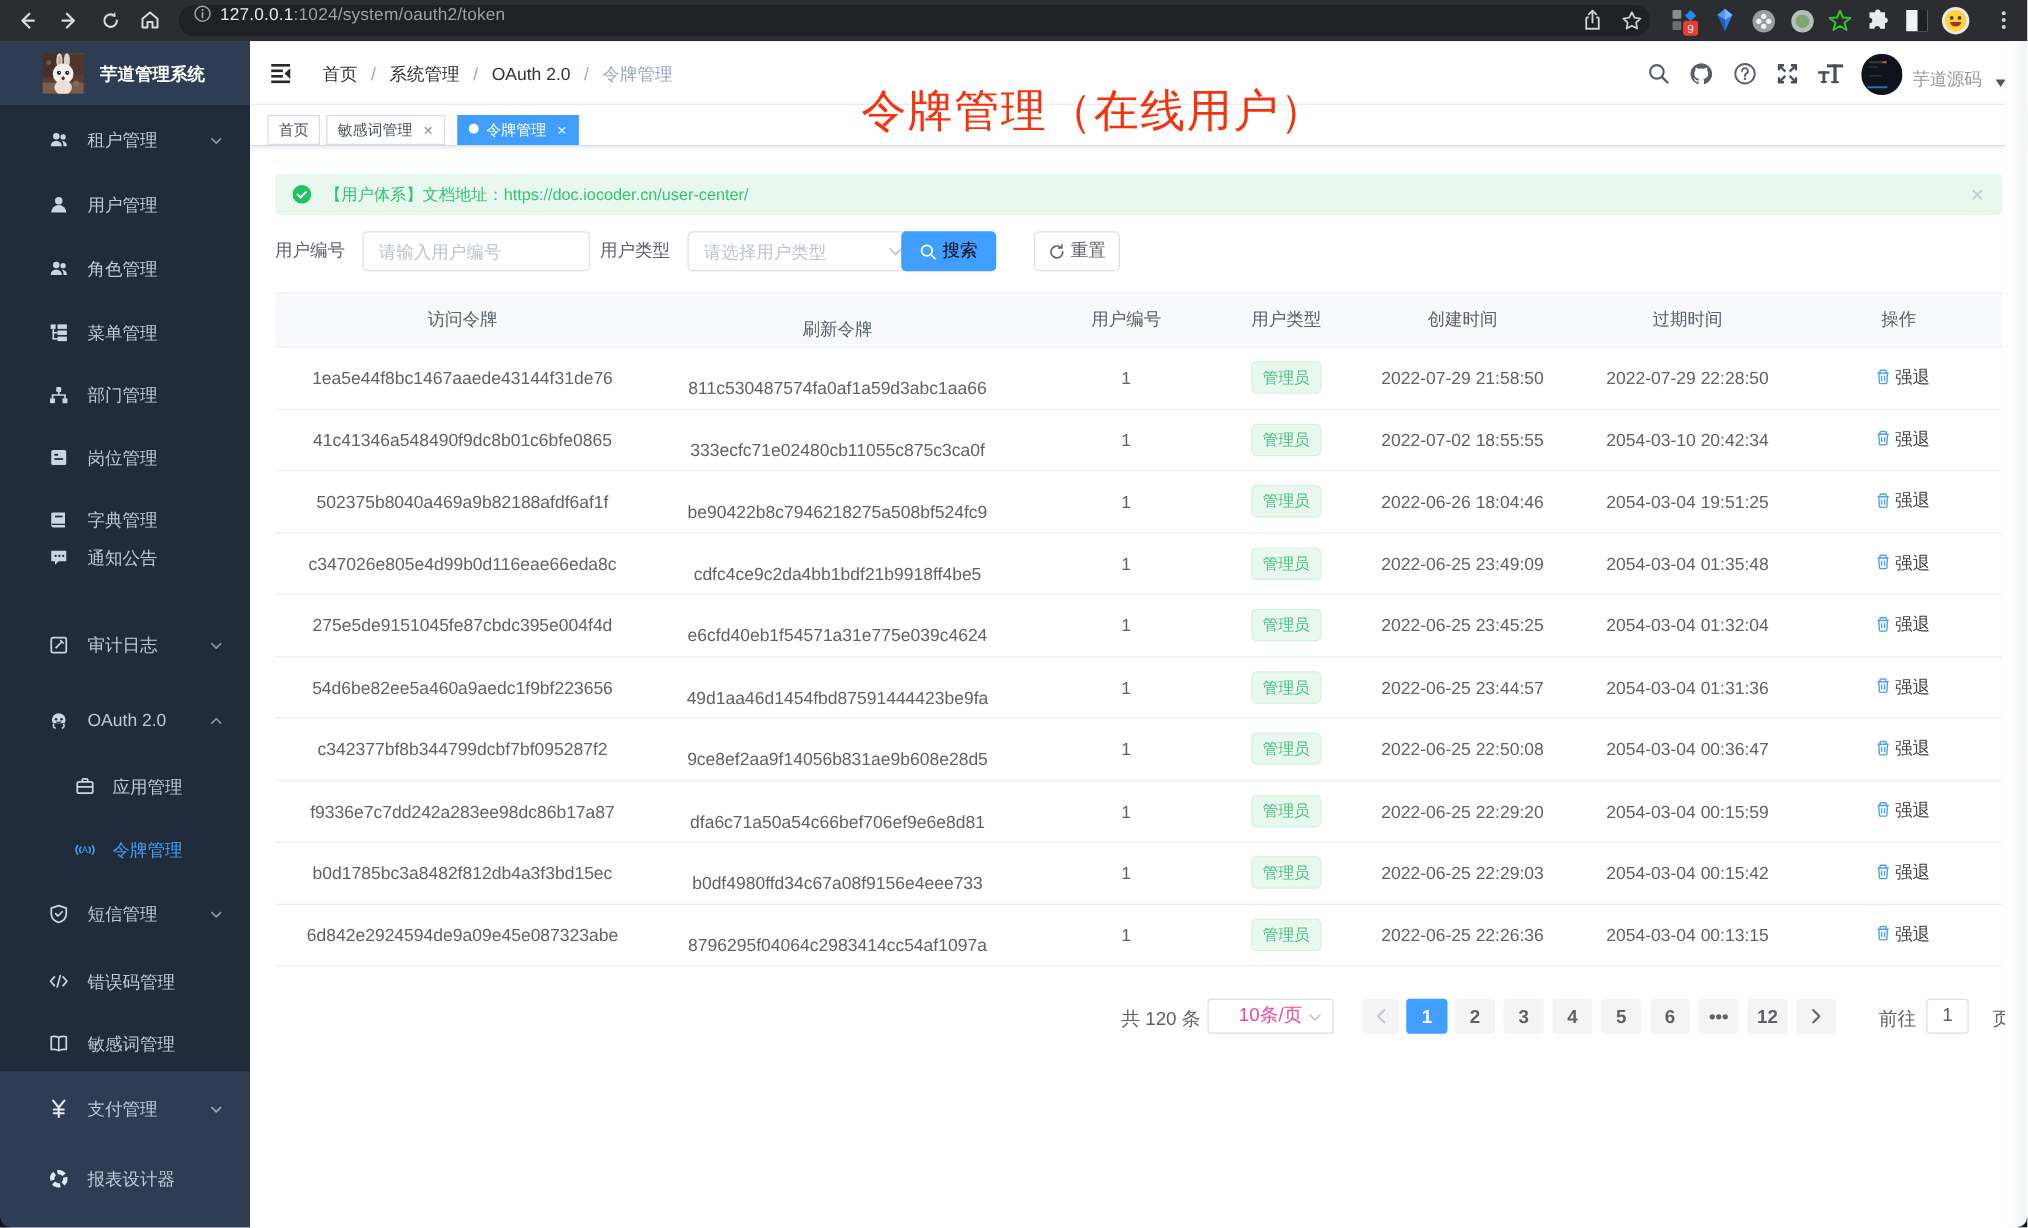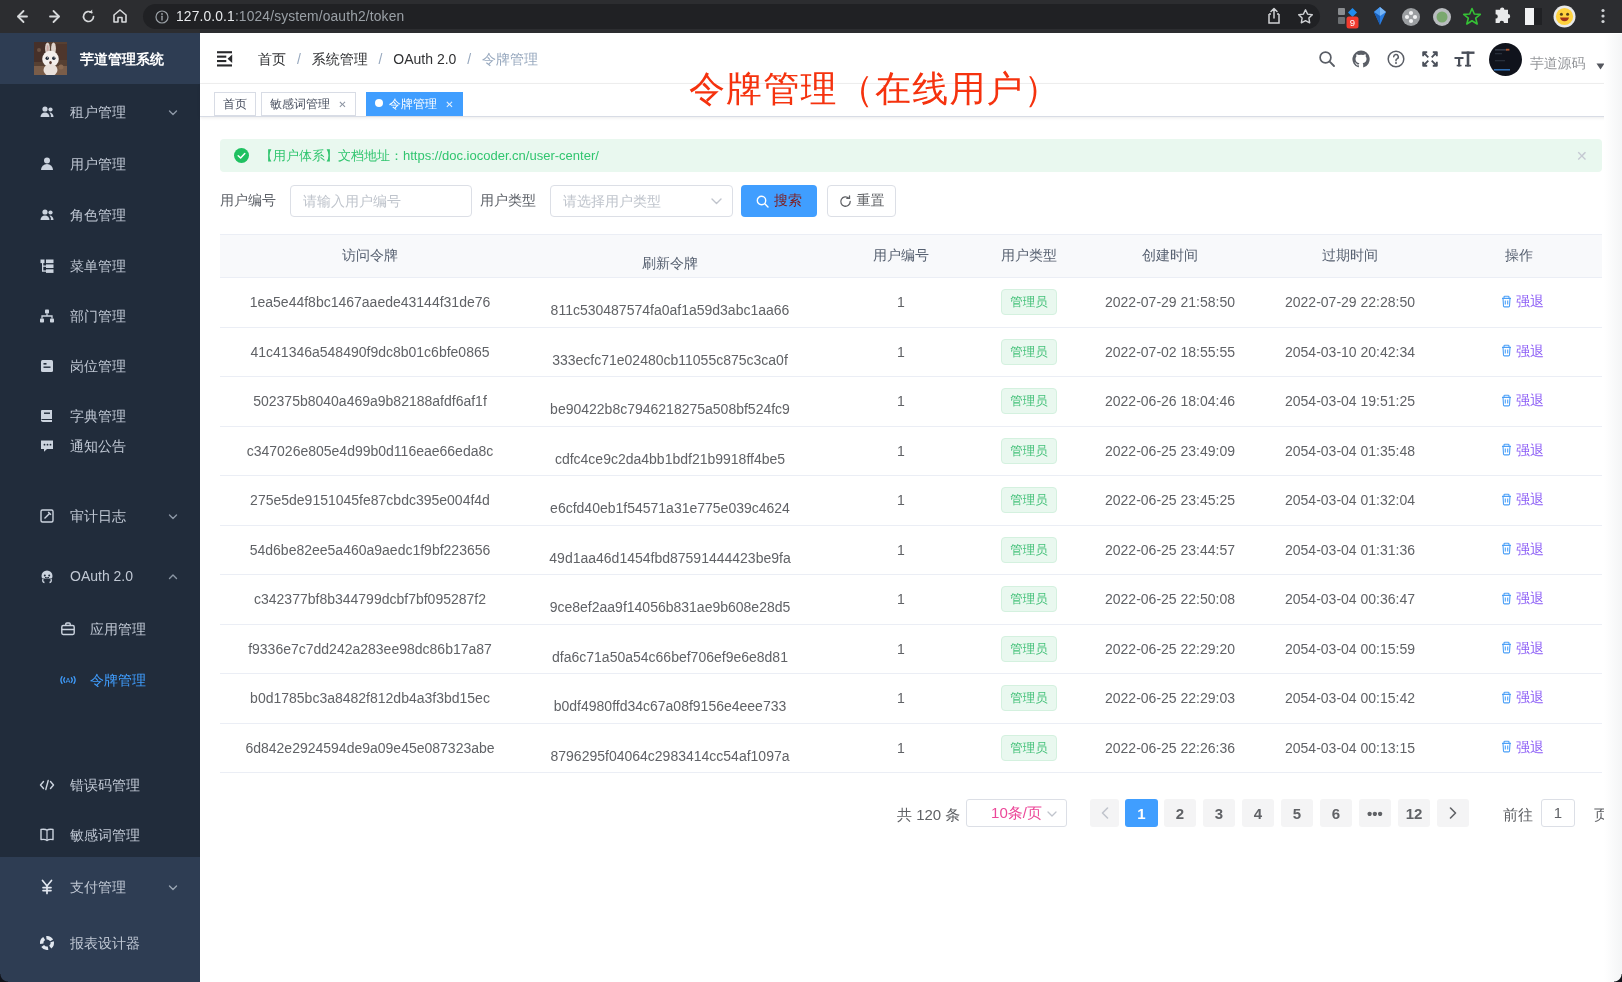--- a/index.html
+++ b/index.html
@@ -2,21 +2,21 @@
 <html><head>
 <meta charset="utf-8">
 <style>
 * { margin:0; padding:0; box-sizing:border-box; }
 html,body { width:1622px; height:982px; overflow:hidden; }
 body { font-family:"Liberation Sans",sans-serif; position:relative; background:#fff; }
 .abs { position:absolute; }
 
 #chrome { position:absolute; left:0; top:0; width:1622px; height:33px; background:#2c2d30; }
 #chrome svg { display:block; }
-#urlpill { position:absolute; left:143px; top:4px; width:1177px; height:25px; border-radius:13px; background:#202124; display:flex; align-items:center; }
+#urlpill { position:absolute; left:143px; top:4px; width:1177px; height:25px; border-radius:13px; background:#202124; display:flex; }
 #urlpill .txt { font-size:13.8px; color:#9aa0a6; margin-left:7px; letter-spacing:0.15px;}
 #urlpill .txt b { color:#e8eaed; font-weight:400; }
 
 #sidebar { position:absolute; left:0; top:33px; width:200px; height:949px; background:#212c3b; }
 #sidebottom { position:absolute; left:0; top:824px; width:200px; height:125px; background:#2e3d53; }
 #logo { position:absolute; left:0; top:0; width:200px; height:51px; background:#2e3d53; }
 #logo .ttl { position:absolute; left:80px; top:18px; font-size:14px; font-weight:bold; color:#fff; }
 .mi { position:absolute; left:0; width:200px; height:50px; color:#c0c8d4; font-size:14px; }
 .mi .ic { position:absolute; left:39px; top:17px; width:16px; height:16px; }
 .mi .tx { position:absolute; left:70px; top:17px; line-height:16px; }
@@ -46,21 +46,21 @@
 .btn { position:absolute; top:185px; height:32px; border-radius:4px; font-size:14px; display:flex; align-items:center; justify-content:center; }
 
 #thead { position:absolute; left:220px; top:234px; width:1382px; height:44px; background:#f8f9fb; border-top:1px solid #ebeef5; border-bottom:1px solid #ebeef5; display:flex; align-items:center; color:#566070; font-weight:500; font-size:14px; }
 #tbody { position:absolute; left:220px; top:278px; width:1382px; }
 .trow { height:49.5px; border-bottom:1px solid #ebeef5; display:flex; align-items:center; font-size:14px; color:#606266; }
 .c1{width:300px;text-align:center;} .c2{width:300px;text-align:center;margin-top:16px;}
 .c3{width:162px;text-align:center;} .c4{width:94px;text-align:center;}
 .c5{width:188px;text-align:center;} .c6{width:172px;text-align:center;}
 .c7{width:166px;text-align:center;}
 .gtag { display:inline-block; width:56px; height:26px; line-height:24px; background:#e9f8ef; border:1px solid #d4f1df; border-radius:4px; color:#44c179; font-size:12.5px; }
-.kick { color:#8b5cf6; font-size:14px; position:relative; left:3px; }
+.kick { color:#404040; font-size:14px; position:relative; left:3px; }
 
 #pager { position:absolute; left:220px; top:799px; width:1382px; height:28px; font-size:15px; color:#606266; }
 .pgbox { position:absolute; top:0; height:28px; border-radius:3px; background:#f4f4f5; color:#606266; display:flex; align-items:center; justify-content:center; font-weight:bold; }
 .pgbox.on { background:#409eff; color:#fff; }
 #redmark { position:absolute; left:689px; top:65px; font-size:36px; color:#f5320e; font-weight:400; white-space:nowrap; letter-spacing:1.2px; }
 #gutter { position:absolute; left:1604px; top:34px; width:18px; height:948px; background:linear-gradient(90deg,#ffffff,#f4f5f6); }
 .corner { position:absolute; width:8px; height:8px; background:#000; }
 </style>
 </head>
 <body>
@@ -289,20 +289,30 @@
     </div>
 <div class="mi sub act" style="top:622px">
       <svg class="ic" viewBox="0 0 16 16">
         <g stroke="#409eff" stroke-width="1.3" fill="none" stroke-linecap="round">
           <path d="M2 4.6 a6.2 6.2 0 0 0 0 6.8 M4.6 5.8 a3.6 3.6 0 0 0 0 4.4 M14 4.6 a6.2 6.2 0 0 1 0 6.8 M11.4 5.8 a3.6 3.6 0 0 1 0 4.4"></path>
         </g>
         <text x="8" y="10.8" font-size="7.5" fill="#409eff" text-anchor="middle" font-family="Liberation Sans">A</text>
       </svg>
       <span class="tx">令牌管理</span>
     </div>
+<div class="mi" style="top:673px">
+      <svg class="ic" viewBox="0 0 16 16">
+        <path d="M8 1.5 L14 3.5 V8 c0 3.5 -2.5 5.8 -6 7 c-3.5 -1.2 -6 -3.5 -6 -7 V3.5 Z" stroke="#ccd4df" stroke-width="1.4" fill="none" stroke-linejoin="round"></path>
+        <path d="M5.5 8 L7.4 9.8 L10.8 6.4" stroke="#ccd4df" stroke-width="1.4" fill="none" stroke-linecap="round" stroke-linejoin="round"></path>
+      </svg>
+      <span class="tx">短信管理</span>
+      <svg class="ar" viewBox="0 0 10 10">
+        <path d="M1.5 3 L5 6.5 L8.5 3" stroke="#8c97a5" stroke-width="1.4" fill="none" stroke-linecap="round" stroke-linejoin="round"></path>
+      </svg>
+    </div>
 <div class="mi" style="top:727px">
       <svg class="ic" viewBox="0 0 16 16">
         <g stroke="#ccd4df" stroke-width="1.4" fill="none" stroke-linecap="round" stroke-linejoin="round">
           <path d="M4.5 4.5 L1.5 8 L4.5 11.5"></path>
           <path d="M11.5 4.5 L14.5 8 L11.5 11.5"></path>
           <path d="M9.2 3.5 L6.8 12.5"></path>
         </g>
       </svg>
       <span class="tx">错误码管理</span>
     </div>
@@ -398,21 +408,21 @@
   <span style="margin-left:11px">【用户体系】文档地址：</span>
     <span>https://doc.iocoder.cn/user-center/</span>
   <span class="close">✕</span>
 </div>
 <div class="flabel" style="left:220px">用户编号</div>
 <div class="fctl" style="left:290px;width:182px;padding-left:12px">请输入用户编号</div>
 <div class="flabel" style="left:480px">用户类型</div>
 <div class="fctl" style="left:550px;width:183px;padding-left:12px">请选择用户类型<svg style="position:absolute;right:10px;top:12px" width="11" height="7" viewBox="0 0 11 7">
       <path d="M1 1 L5.5 5.5 L10 1" stroke="#c0c4cc" stroke-width="1.4" fill="none" stroke-linecap="round" stroke-linejoin="round"></path>
     </svg></div>
-<div class="btn" style="left:741px;width:76px;background:#409eff;color:#7f1d1d"><svg style="margin-right:5px" width="13" height="13" viewBox="0 0 13 13">
+<div class="btn" style="left:721px;width:76px;background:#409eff;color:#000000"><svg style="margin-right:5px" width="13" height="13" viewBox="0 0 13 13">
       <circle cx="5.5" cy="5.5" r="4.2" stroke="#fff" stroke-width="1.4" fill="none"></circle>
       <path d="M8.8 8.8 L12 12" stroke="#fff" stroke-width="1.4" stroke-linecap="round"></path>
     </svg>搜索</div>
 <div class="btn" style="left:827px;width:69px;background:#fff;border:1px solid #dcdfe6;color:#606266"><svg style="margin-right:5px" width="13" height="13" viewBox="0 0 13 13">
       <path d="M11.2 6.5 a4.7 4.7 0 1 1 -1.4 -3.3 M10.5 0.8 V3.4 H7.9" stroke="#606266" stroke-width="1.3" fill="none" stroke-linecap="round"></path>
     </svg>重置</div>
 <div id="thead">
     <div class="c1">访问令牌</div>
     <div class="c2">刷新令牌</div>
     <div class="c3">用户编号</div>

